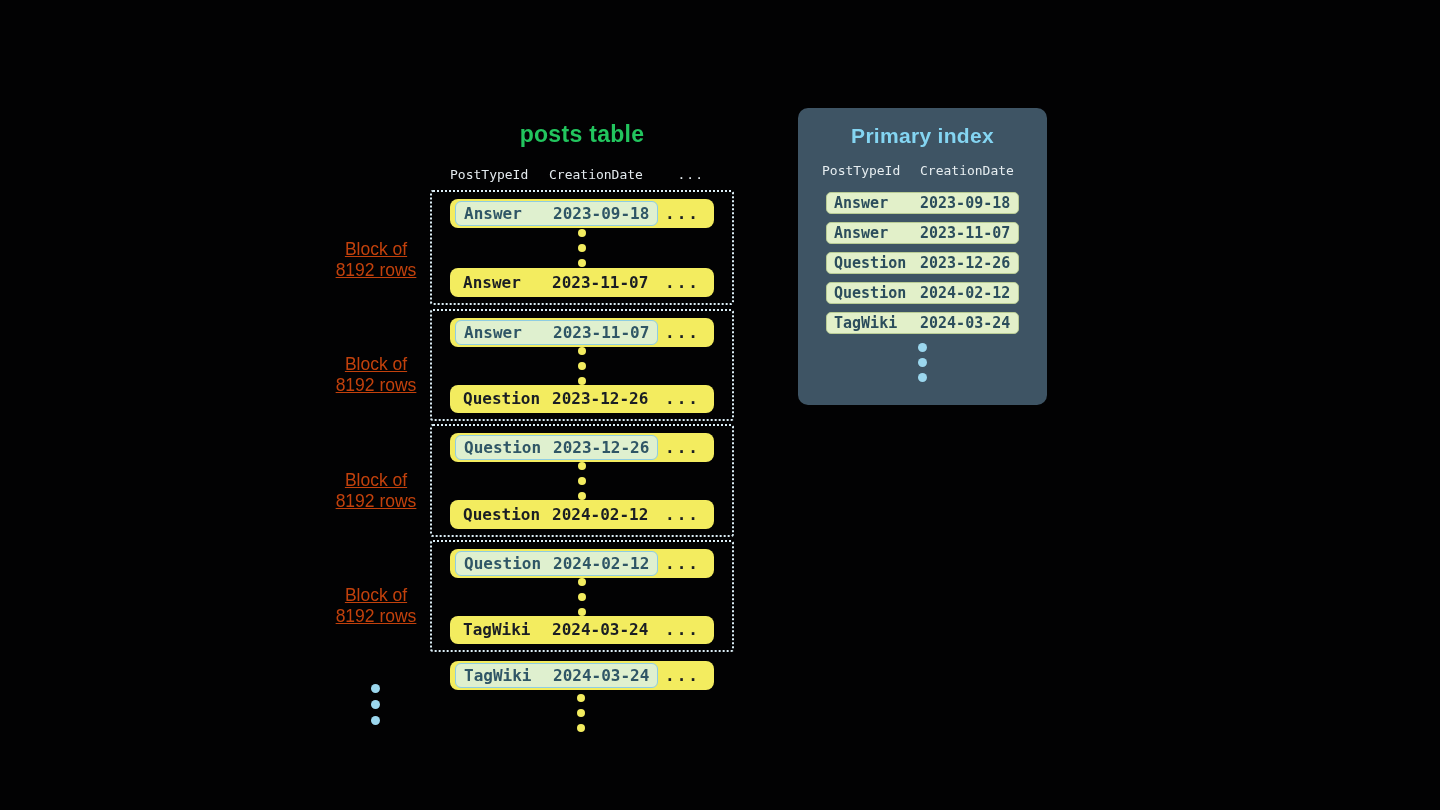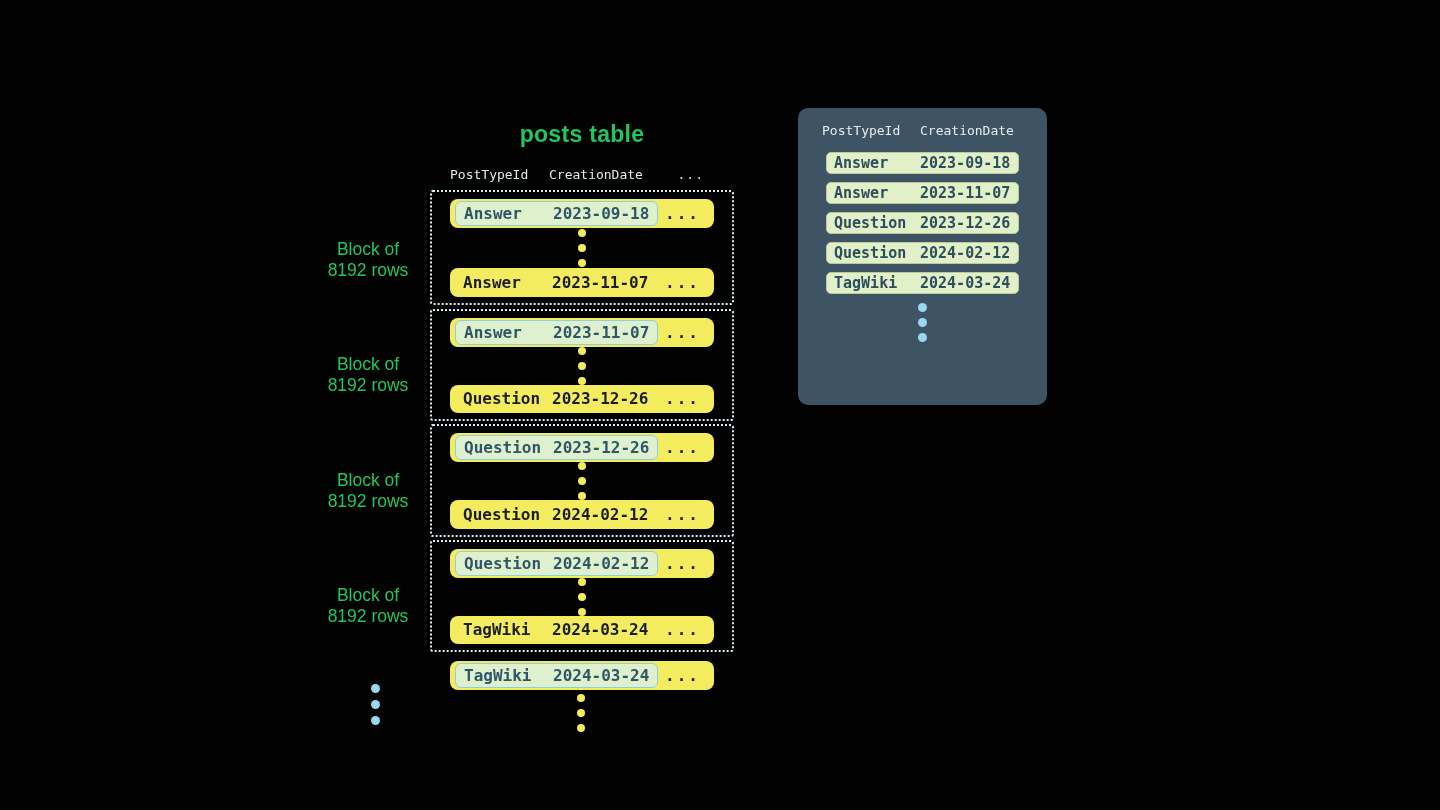--- a/index.html
+++ b/index.html
@@ -50,22 +50,22 @@
 
   .vdots { align-self:center; display:flex; flex-direction:column; gap:7px; }
   .vdots i { width:8px; height:8px; border-radius:50%; background:#f3ec5f; }
   .vdots.blue i { width:9px; height:9px; background:#9bd7ee; }
 
   .tail-row { position:absolute; left:450px; top:661px; width:264px; }
   .tail-dots { position:absolute; left:577px; top:694px; }
   .left-dots { position:absolute; left:371px; top:684px; }
 
   .block-label {
-    position:absolute; left:298px; width:140px;
-    text-align:center; font-size:17.5px; line-height:21px; color:#22c55e;
+    position:absolute; left:306px; width:140px;
+    text-align:center; font-size:17.5px; line-height:21px; color:#c2410c;text-decoration:underline;
   }
 
   
   .pi-panel {
     position:absolute; left:798px; top:108px; width:249px; height:297px;
     background:#3e5464; border-radius:10px;
   }
   .pi-title {
     margin-top:16px; text-align:center;
     font-size:21px; font-weight:700; color:#84d5f2; letter-spacing:0.3px;
@@ -216,20 +216,21 @@
       <i></i>
       <i></i>
     </div>
   <div class="vdots blue left-dots">
       <i></i>
       <i></i>
       <i></i>
     </div>
 
   <div class="pi-panel">
+    <div class="pi-title">Primary index</div>
     <div class="pi-header">
       <span class="h-type">PostTypeId</span>
       <span class="h-date">CreationDate</span>
     </div>
     <div class="pi-rows">
       <div class="pi-row">
         <span class="ptype">Answer</span>
         <span class="pdate">2023-09-18</span>
       </div>
       <div class="pi-row">

